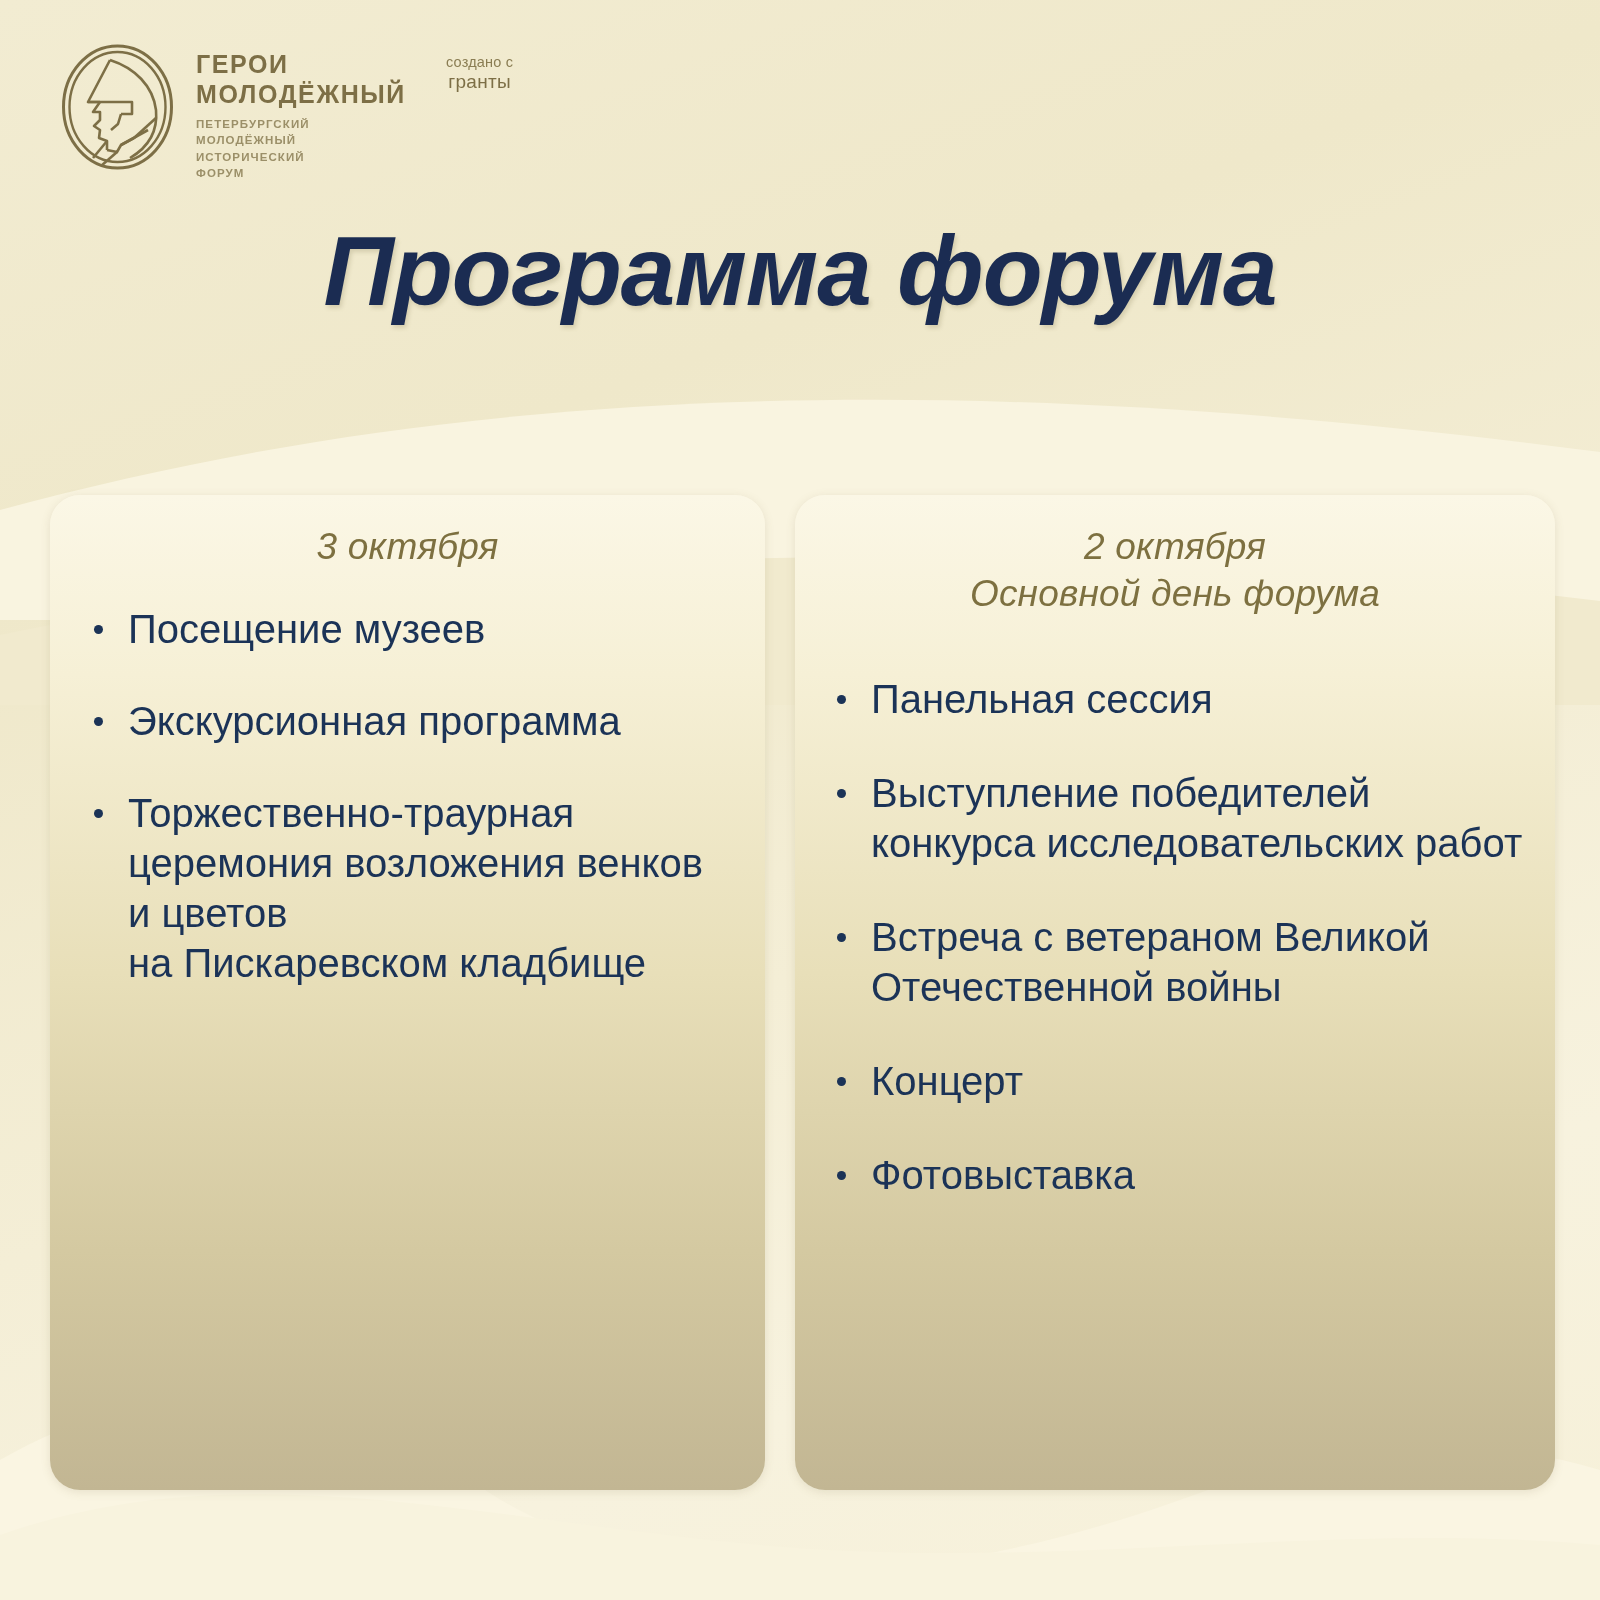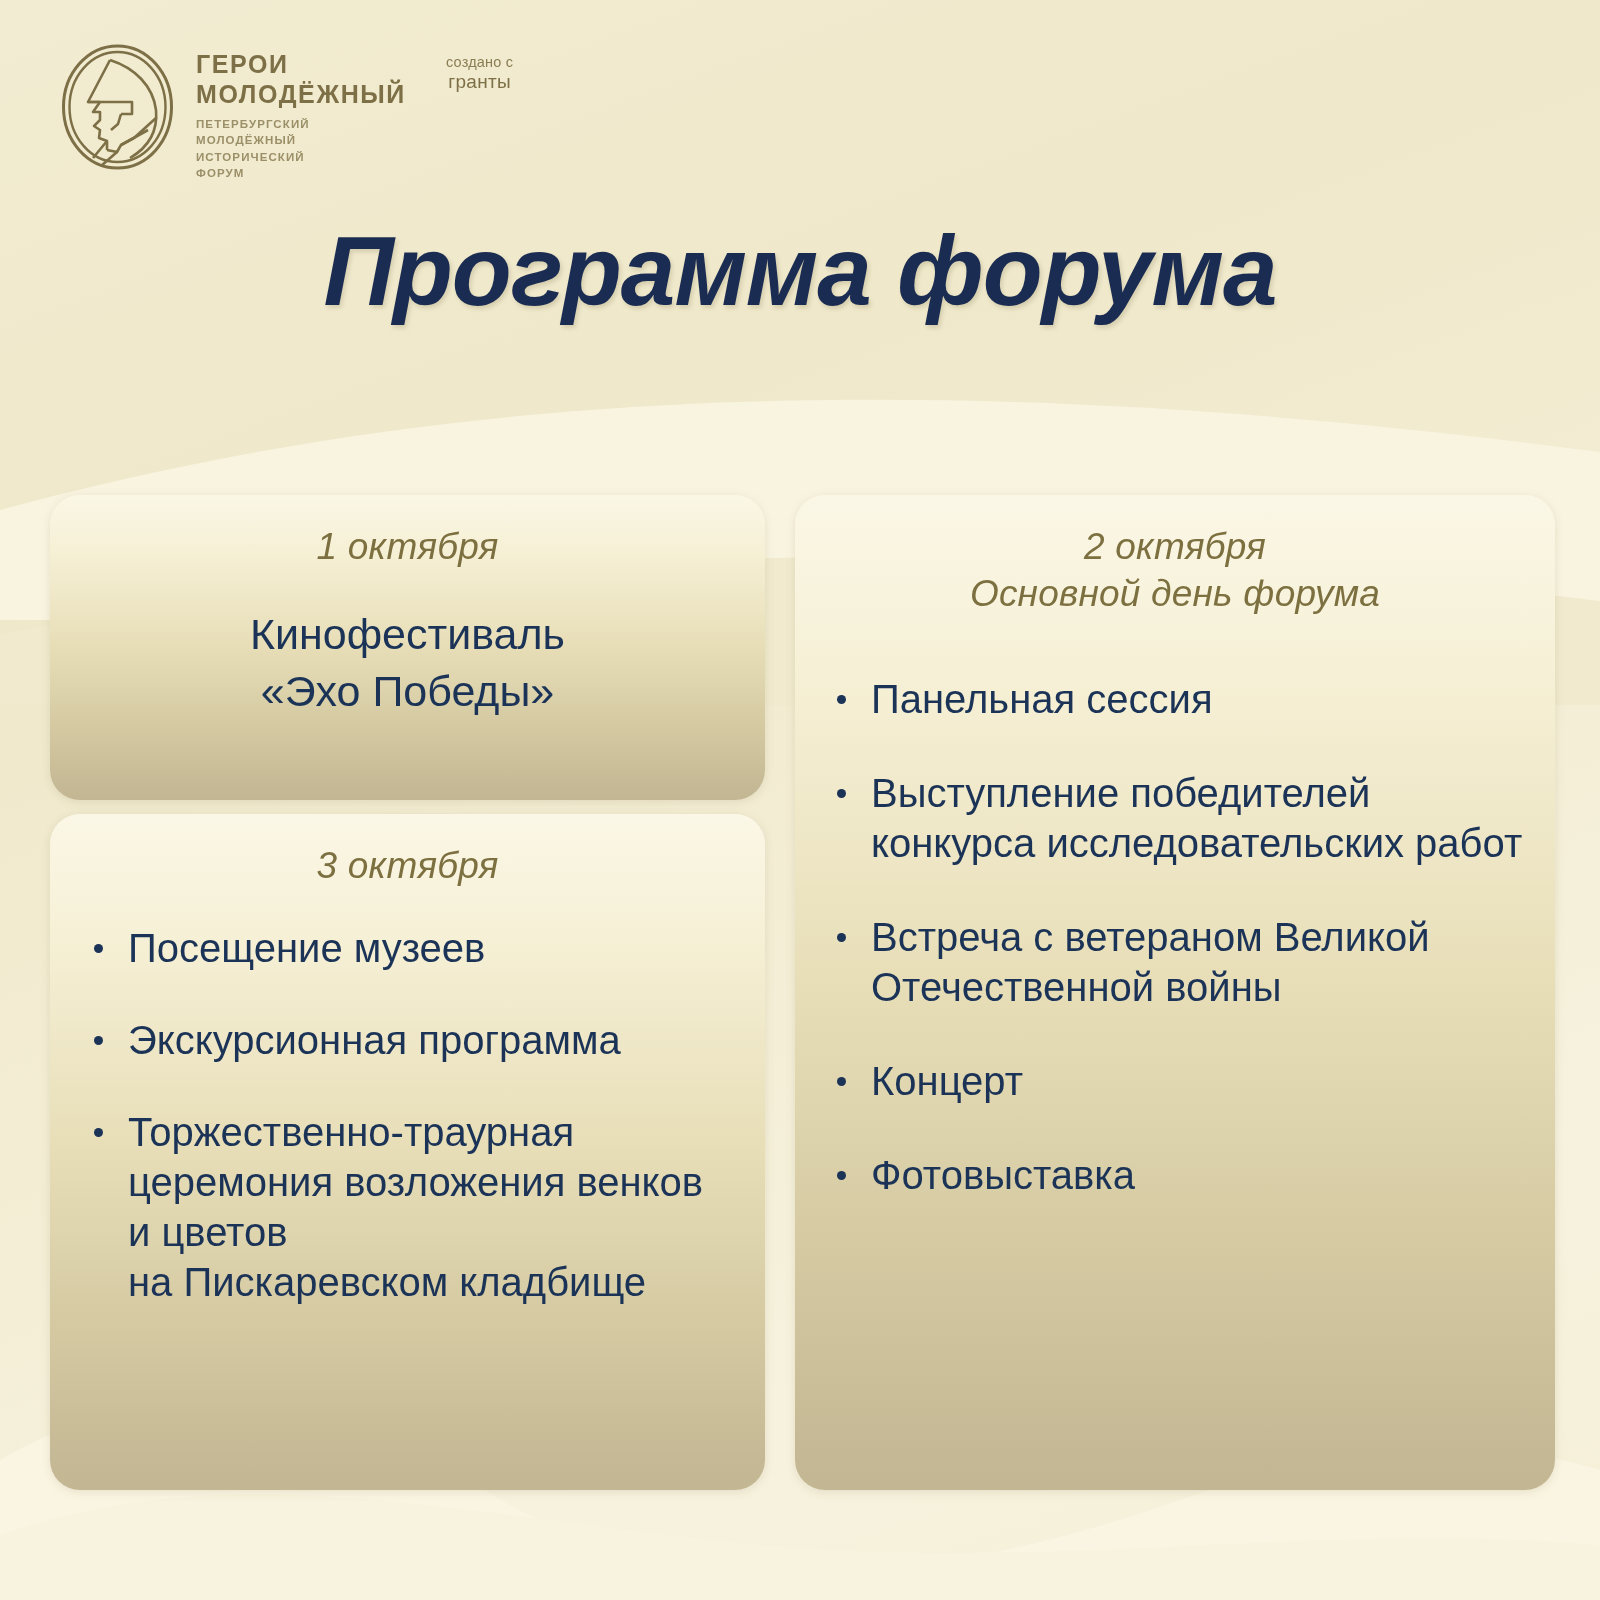--- a/index.html
+++ b/index.html
@@ -203,25 +203,20 @@
     </div>
 
   </div>
 
   <h1 class="page-title">Программа форума</h1>
 
   <div class="grid">
 
     <div class="col-left">
 
-      <div class="card card-1">
-        <div class="card-date">1 октября</div>
-        <div class="card-body-center nowrap-pre">Кинофестиваль
-«Эхо Победы»</div>
-      </div>
 
       <div class="card card-3">
         <div class="card-date">3 октября</div>
         <ul class="bullets">
           <li class="nowrap-pre">Посещение музеев</li>
           <li class="nowrap-pre">Экскурсионная программа</li>
           <li class="nowrap-pre">Торжественно-траурная церемония возложения венков и цветов
 на Пискаревском кладбище</li>
         </ul>
       </div>

